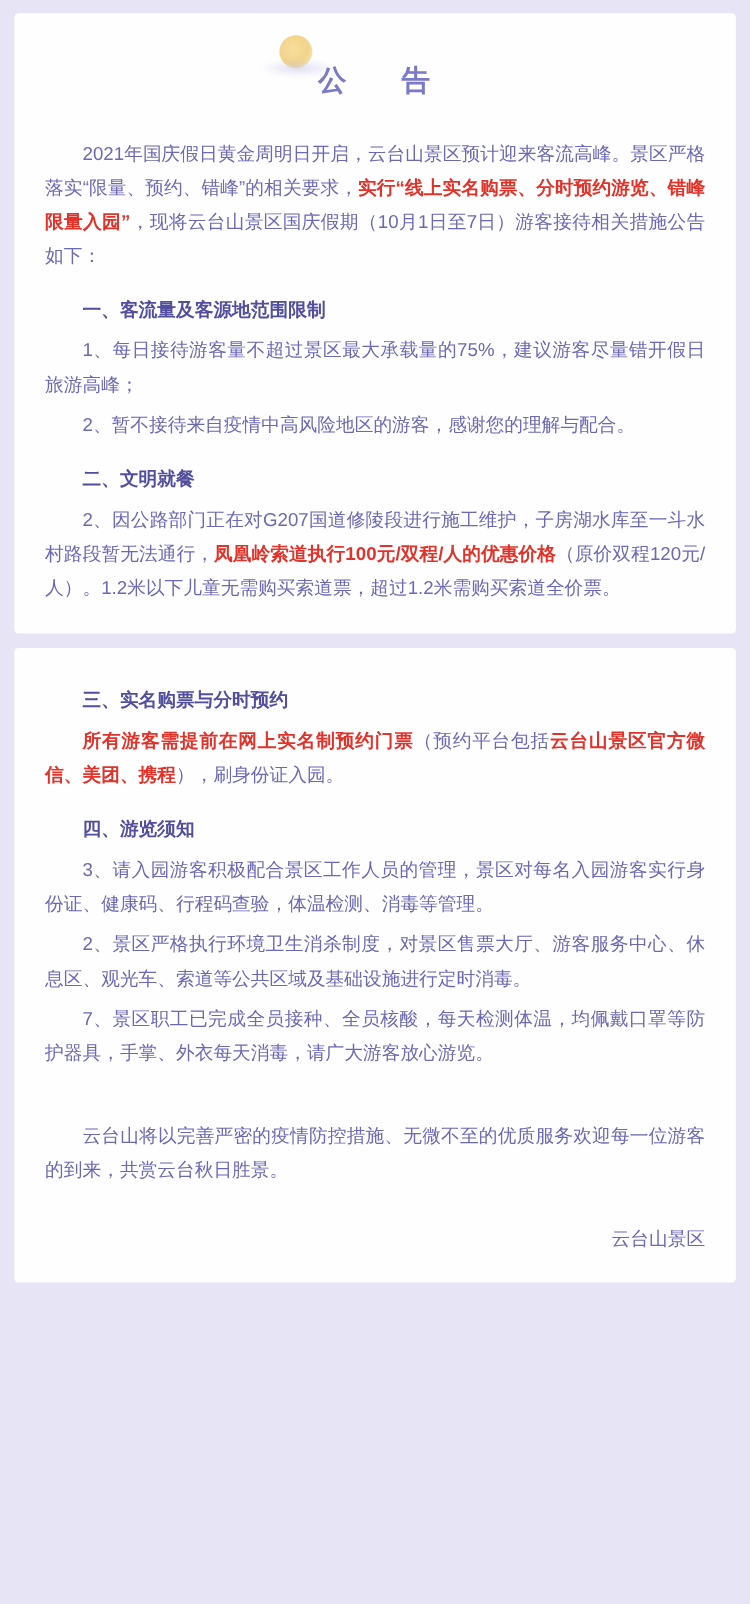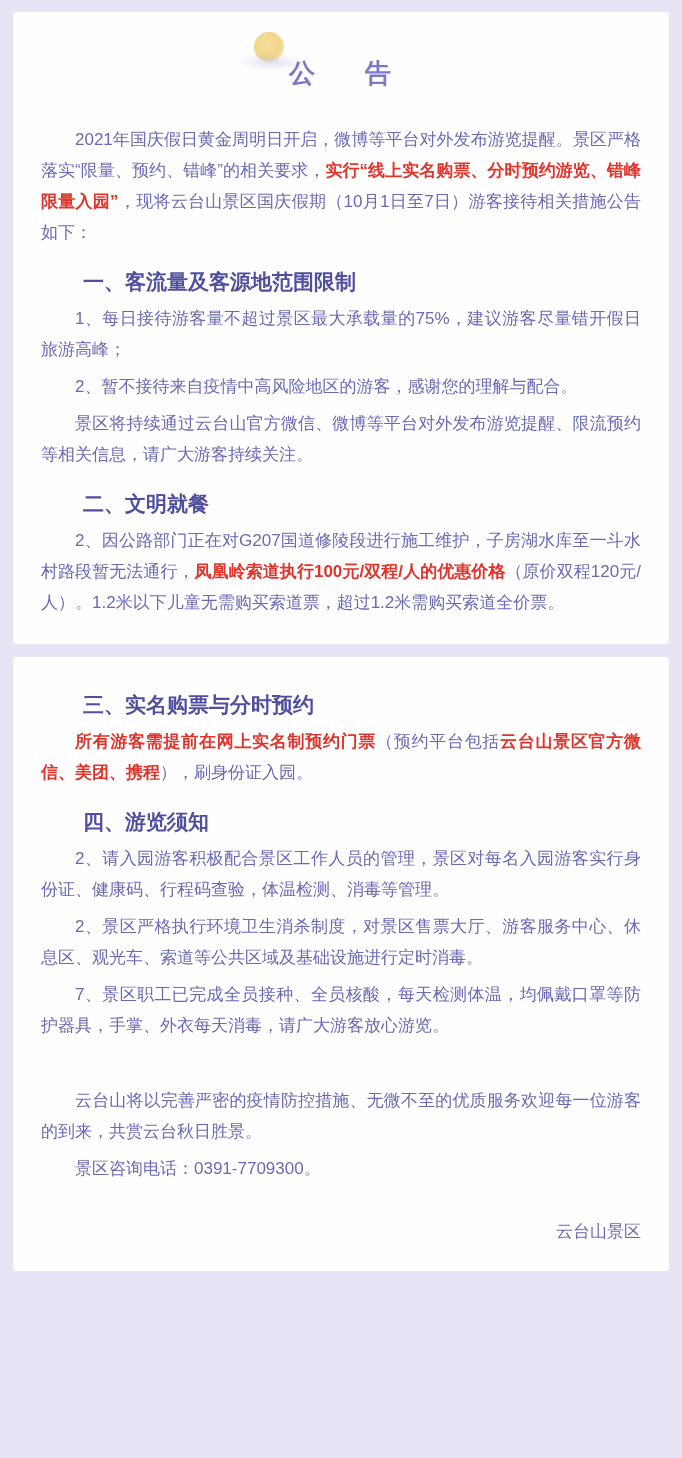--- a/index.html
+++ b/index.html
@@ -44,21 +44,21 @@
     filter:blur(2px);
   }
   .page-title{
     position:absolute;left:0;top:32px;width:100%;
     display:flex;justify-content:center;gap:48px;
     font-size:26px;font-weight:bold;color:var(--title);letter-spacing:2px;
   }
   
   .para{margin:6px 0;text-indent:2em;text-align:justify;color:var(--text);}
   .intro{margin-top:14px;}
-  .sec-heading{margin:18px 0 6px;text-indent:2em;font-weight:bold;color:var(--heading);font-size:21px;line-height:31px;}
+  .sec-heading{margin:18px 0 6px;text-indent:2em;font-weight:bold;color:var(--heading);font-size:17px;line-height:31px;}
   .highlight{color:var(--red);font-weight:bold;}
   .big-gap{margin-top:44px;}
   .signature{text-align:right;color:var(--text);margin:4px 0;text-indent:0;}
   .sig-name{margin-top:32px;}
 </style>
 </head>
 <body>
 
 <div class="page">
 
@@ -69,38 +69,36 @@
         <div class="cloud"></div>
         <div class="mountain m1"></div>
         <div class="mountain m2"></div>
       </div>
       <div class="page-title">
         <span>公</span>
         <span>告</span>
       </div>
     </div>
     <div class="blocks">
-        <p class="para intro"><span>2021年国庆假日黄金周明日开启，微博等平台对外发布游览提醒。景区严格落实“限量、预约、错峰”的相关要求，</span><span class="highlight">实行“线上实名购票、分时预约游览、错峰限量入园”</span><span>，现将云台山景区国庆假期（10月1日至7日）游客接待相关措施公告如下：</span></p>
+        <p class="para intro"><span>2021年国庆假日黄金周明日开启，云台山景区预计迎来客流高峰。景区严格落实“限量、预约、错峰”的相关要求，</span><span class="highlight">实行“线上实名购票、分时预约游览、错峰限量入园”</span><span>，现将云台山景区国庆假期（10月1日至7日）游客接待相关措施公告如下：</span></p>
         <div class="sec-heading">一、客流量及客源地范围限制</div>
         <p class="para"><span>1、每日接待游客量不超过景区最大承载量的75%，建议游客尽量错开假日旅游高峰；</span></p>
         <p class="para"><span>2、暂不接待来自疫情中高风险地区的游客，感谢您的理解与配合。</span></p>
-        <p class="para"><span>景区将持续通过云台山官方微信、微博等平台对外发布游览提醒、限流预约等相关信息，请广大游客持续关注。</span></p>
         <div class="sec-heading">二、文明就餐</div>
         <p class="para"><span>2、因公路部门正在对G207国道修陵段进行施工维护，子房湖水库至一斗水村路段暂无法通行，</span><span class="highlight">凤凰岭索道执行100元/双程/人的优惠价格</span><span>（原价双程120元/人）。1.2米以下儿童无需购买索道票，超过1.2米需购买索道全价票。</span></p>
       </div>
   </section>
 
   <section class="card card-2">
     <div class="blocks">
         <div class="sec-heading">三、实名购票与分时预约</div>
         <p class="para"><span class="highlight">所有游客需提前在网上实名制预约门票</span><span>（预约平台包括</span><span class="highlight">云台山景区官方微信、美团、携程</span><span>），刷身份证入园。</span></p>
         <div class="sec-heading">四、游览须知</div>
-        <p class="para"><span>2、请入园游客积极配合景区工作人员的管理，景区对每名入园游客实行身份证、健康码、行程码查验，体温检测、消毒等管理。</span></p>
+        <p class="para"><span>3、请入园游客积极配合景区工作人员的管理，景区对每名入园游客实行身份证、健康码、行程码查验，体温检测、消毒等管理。</span></p>
         <p class="para"><span>2、景区严格执行环境卫生消杀制度，对景区售票大厅、游客服务中心、休息区、观光车、索道等公共区域及基础设施进行定时消毒。</span></p>
         <p class="para"><span>7、景区职工已完成全员接种、全员核酸，每天检测体温，均佩戴口罩等防护器具，手掌、外衣每天消毒，请广大游客放心游览。</span></p>
         <p class="para big-gap"><span>云台山将以完善严密的疫情防控措施、无微不至的优质服务欢迎每一位游客的到来，共赏云台秋日胜景。</span></p>
-        <p class="para"><span>景区咨询电话：0391-7709300。</span></p>
       </div>
     <p class="signature sig-name">云台山景区</p>
 
   </section>
 
 </div>
 
 </body></html>

